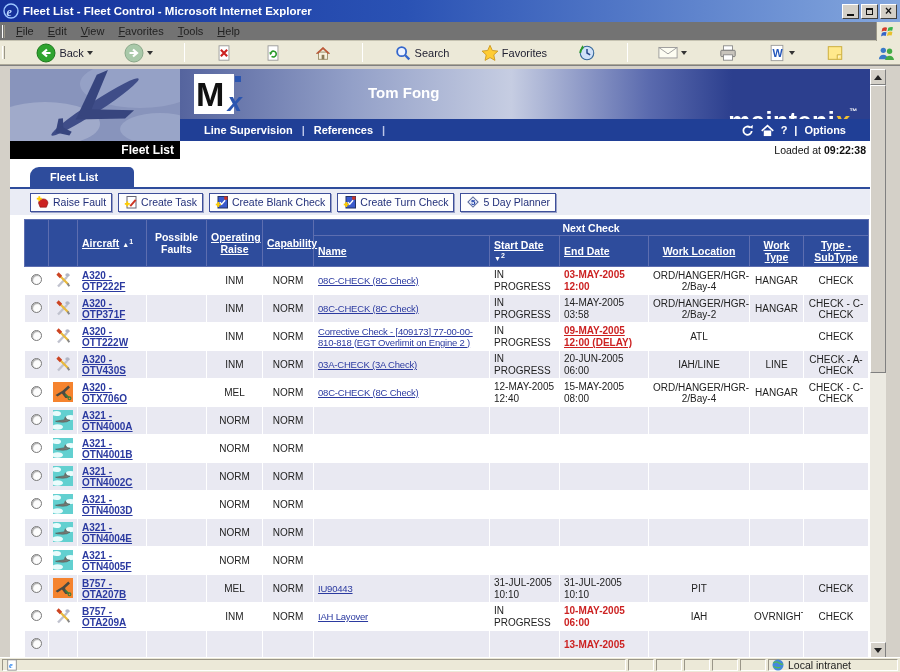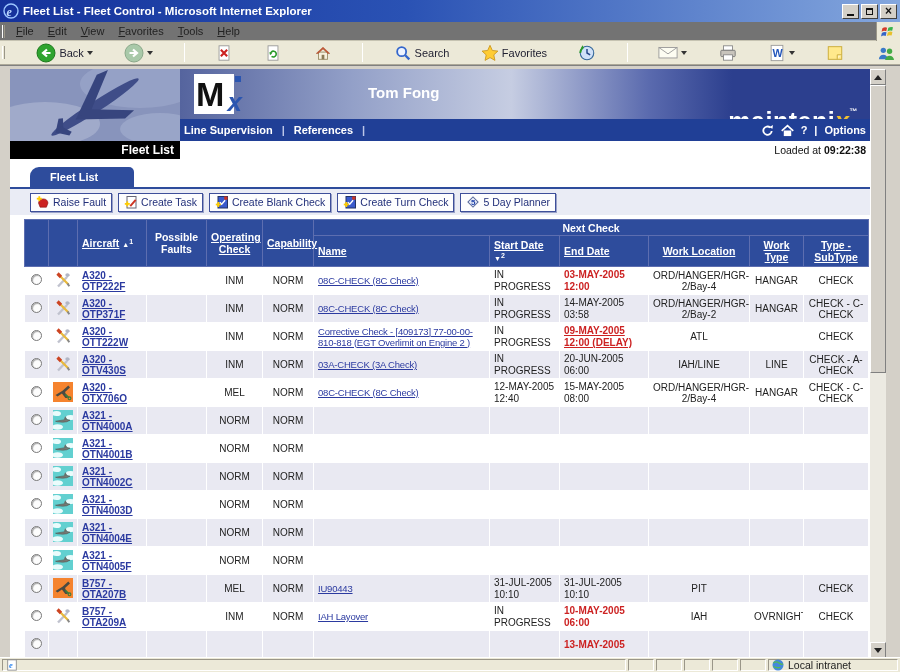--- a/index.html
+++ b/index.html
@@ -44,21 +44,21 @@
     background:linear-gradient(90deg,#55649e 0%,#93a0c8 25%,#c6cde2 48%,#5a6aae 68%,#2c3f8e 80%,#2c3f8e 100%); }
   .mxi-logo { position:absolute; left:14px; top:5px; width:40px; height:40px; background:#fff; }
   .mxi-m { position:absolute; left:2px; top:1px; font-size:34px; font-weight:bold; color:#111; line-height:38px; }
   .mxi-x { position:absolute; right:-8px; bottom:-4px; font-size:26px; font-weight:bold; font-style:italic; color:#2a55b0; }
   .mxi-dot { position:absolute; right:-7px; top:2px; width:6px; height:6px; background:#2a55b0; }
   .username { position:absolute; left:188px; top:15px; color:#fff; font-size:15px; font-weight:bold; }
   .brand { position:absolute; right:12px; top:10px; color:#fff; font-size:25px; font-weight:bold; letter-spacing:0.5px;margin-top:28px; }
   .brand-x { color:#f0c030; font-style:italic; }
   .brand-tm { font-size:8px; vertical-align:top; }
   .navbar { position:absolute; left:170px; top:50px; width:690px; height:22px; background:#203f96; color:#fff;
-    display:flex; align-items:center; font-size:11px; font-weight:bold; padding:0 4px; }
+    display:flex; align-items:center; font-size:11px; font-weight:bold; padding:0 24px; }
   .navlink { color:#fff; text-decoration:none; }
   .navpipe { margin:0 9px; color:#bcc6e8; }
   .nav-right { margin-left:auto; display:flex; align-items:center; gap:7px; }
   .nav-ic { display:inline-flex; }
   .nav-help, .nav-options { color:#fff; text-decoration:none; }
   .sectionrow { position:absolute; left:0; top:72px; width:860px; height:18px; background:#fff; }
   .section-black { position:absolute; left:0; top:0; width:170px; height:18px; background:#000; color:#fff;
     font-size:12px; font-weight:bold; text-align:right; padding:2px 6px 0 0; }
   .section-light { position:absolute; left:170px; top:0; width:360px; height:18px; background:#e9e9f2;
     border-radius:0 0 12px 0; color:#111; font-size:12px; font-weight:bold; padding:2px 0 0 10px; }
@@ -425,21 +425,21 @@
           <col style="width:101px">
           <col style="width:54px">
           <col style="width:65px">
       </colgroup>
       <thead>
         <tr>
           <th rowspan="2"></th>
           <th rowspan="2"></th>
           <th rowspan="2" class="al"><a class="hlnk">Aircraft</a> <span class="sortmark">▲<sup>1</sup></span></th>
           <th rowspan="2" class="ac"><span>Possible Faults</span></th>
-          <th rowspan="2" class="ac"><a class="hlnk">Operating Check</a></th>
+          <th rowspan="2" class="ac"><a class="hlnk">Operating Raise</a></th>
           <th rowspan="2" class="ac"><a class="hlnk">Capability</a></th>
           <th colspan="6" class="h-group"><span>Next Check</span></th>
         </tr>
         <tr class="subrow">
           <th class="al"><a class="hlnk">Name</a></th>
           <th class="al"><a class="hlnk">Start Date</a> <span class="sortmark">▼<sup>2</sup></span></th>
           <th class="al"><a class="hlnk">End Date</a></th>
           <th class="ac"><a class="hlnk">Work Location</a></th>
           <th class="ac"><a class="hlnk">Work Type</a></th>
           <th class="ac"><a class="hlnk">Type - SubType</a></th>

